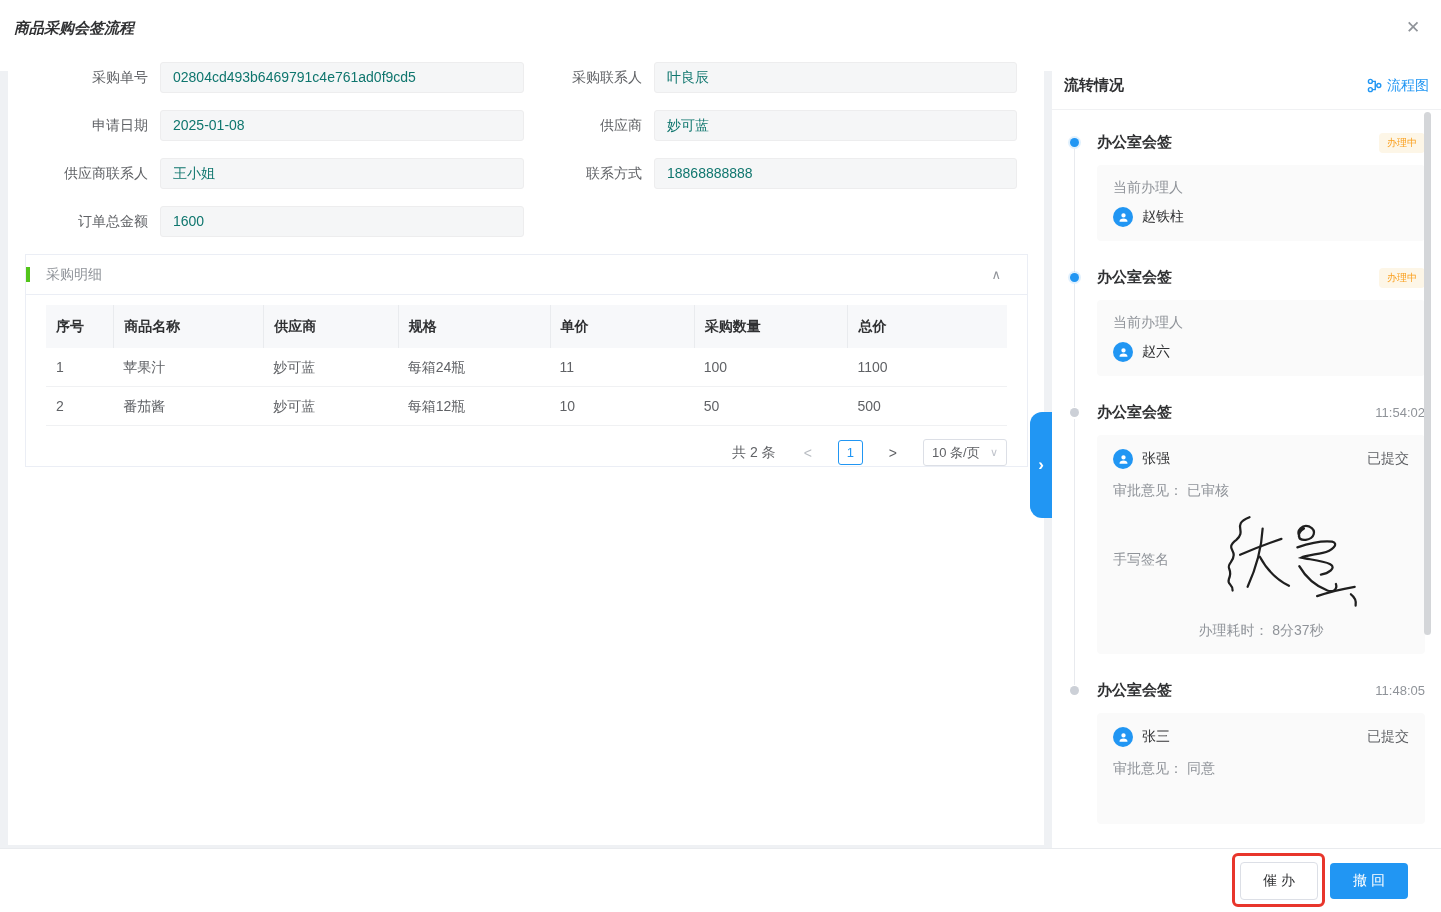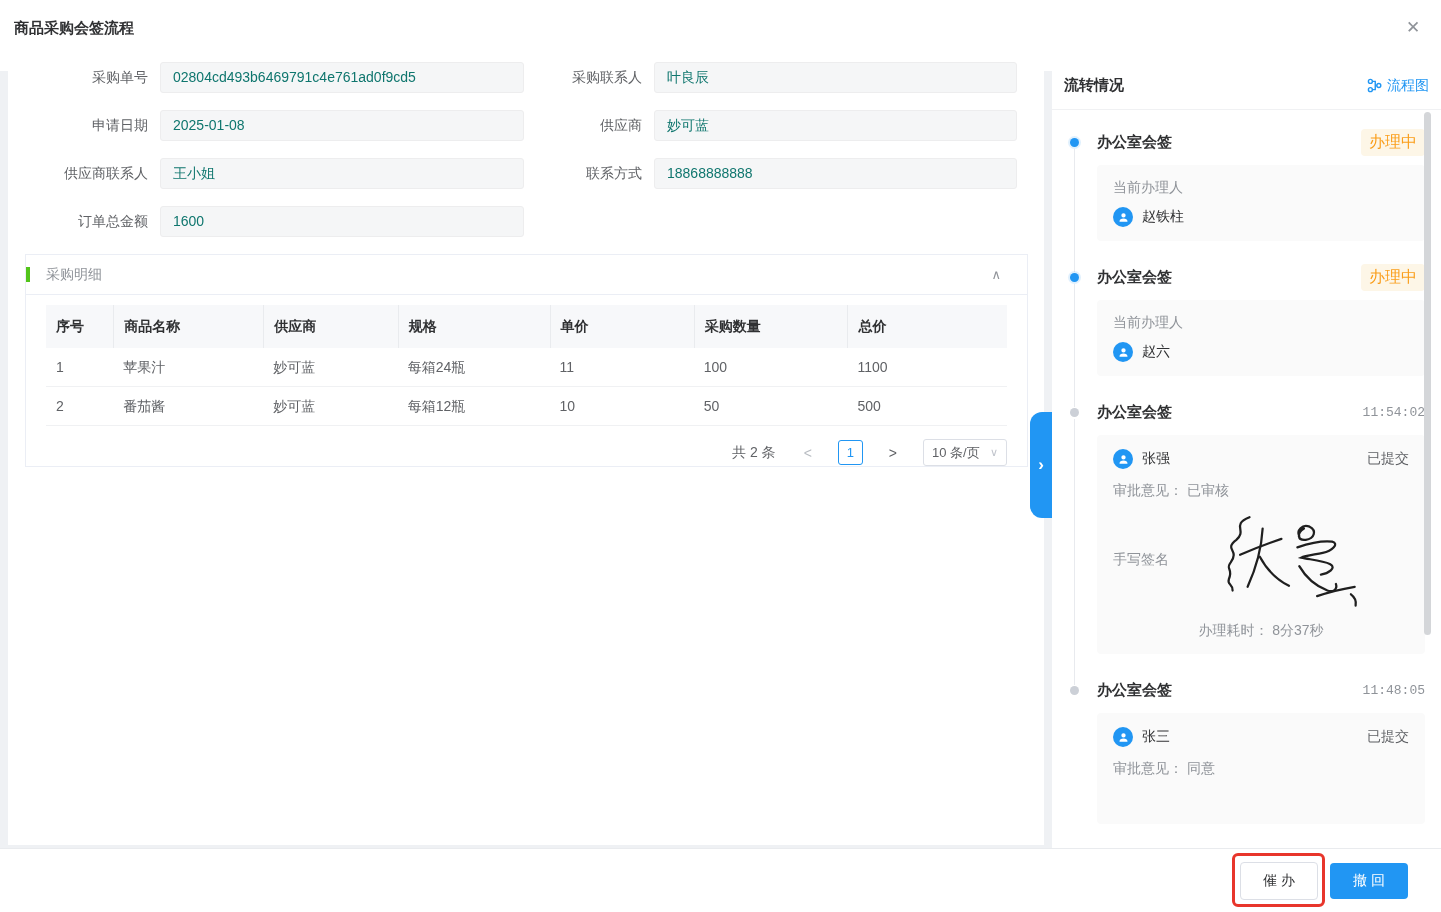--- a/index.html
+++ b/index.html
@@ -3,21 +3,21 @@
 <meta charset="utf-8">
 <style>
   * { margin:0; padding:0; box-sizing:border-box; }
   body { background:#fff; }
   .screen{
     position:relative; width:1441px; height:912px; overflow:hidden;
     background:#eff1f4; font-family:"Liberation Sans","DejaVu Sans",sans-serif;
     color:#303133; font-size:14px;
   }
   
-  .titlebar{ position:absolute; top:0; left:0; width:1441px; height:71px; background:#fff; }
+  .titlebar{ position:absolute; top:0; left:0; width:1441px; height:71px; background:#fff;font-style:italic; }
   .titlebar .title{ position:absolute; left:14px; top:0; line-height:55px; font-size:15px; font-weight:bold; color:#303133;}
   .close-btn{ position:absolute; right:16px; top:16px; width:24px; height:24px; text-align:center;
     line-height:24px; font-size:17px; color:#8f9399; cursor:pointer; }
   
   .left-panel{ position:absolute; left:8px; top:62px; width:1036px; height:783px; background:#fff; }
   .form-area{ }
   .form-row{ display:flex; align-items:center; height:31px; margin-bottom:17px; }
   .f-label{ width:140px; text-align:right; color:#606266; flex:none; }
   .f-label.small{ width:118px; }
   .f-value{ margin-left:12px; width:364px; height:31px; line-height:29px; padding:0 12px;
@@ -59,23 +59,23 @@
   .rp-head{ height:48px; display:flex; align-items:center; padding:0 12px; border-bottom:1px solid #f0f1f3; }
   .rp-title{ font-size:15px; font-weight:bold; color:#303133; flex:1; }
   .flow-link{ display:flex; align-items:center; gap:5px; color:#2196f3; cursor:pointer; }
   .timeline{ position:relative; padding:22px 16px 0 12px; }
   .step{ position:relative; padding-left:33px; margin-bottom:26px; }
   .step.lined::before{ content:""; position:absolute; left:10px; top:17px; width:1px;
     height:calc(100% + 14px); background:#e8eaee; }
   .dot{ position:absolute; left:6px; top:6px; width:9px; height:9px; border-radius:50%; }
   .dot.blue{ background:#2196f3; box-shadow:0 0 0 2px rgba(33,150,243,.14); }
   .dot.gray{ background:#ccd0d7; }
-  .step-head{ display:flex; align-items:center; height:21px;font-family:Liberation Mono, monospace; }
+  .step-head{ display:flex; align-items:center; height:21px; }
   .step-title{ font-size:15px; font-weight:bold; color:#303133; flex:1; }
-  .badge{ background:#fdf6e7; color:#fa9e1b; font-size:16px; padding:3px 8px; border-radius:4px; }
+  .badge{ background:#fdf6e7; color:#fa9e1b; font-size:10px; padding:3px 8px; border-radius:4px; }
   .time{ font-size:13px; color:#8f9399; }
   .step-card{ margin-top:12px; background:#fafafa; border-radius:4px; padding:14px 16px; }
   .muted{ color:#8f9399; }
   .person{ display:flex; align-items:center; gap:9px; margin-top:10px; }
   .person .name{ color:#303133; flex:1; }
   .person .submit{ color:#606266; }
   .avatar{ width:20px; height:20px; border-radius:50%; background:#2196f3; flex:none;
     display:flex; align-items:center; justify-content:center; }
   .person.first{ margin-top:0; }
   .opinion{ margin-top:13px; color:#8f9399; }

